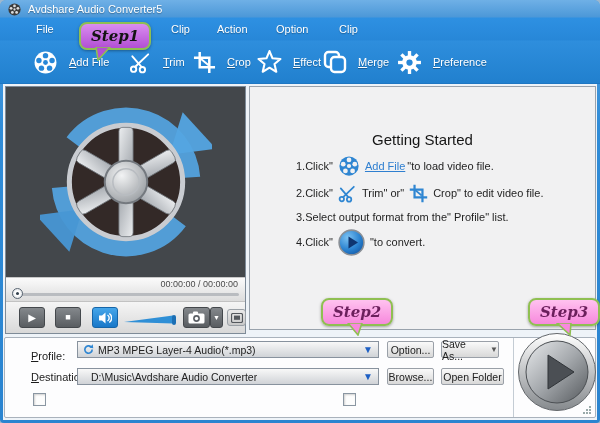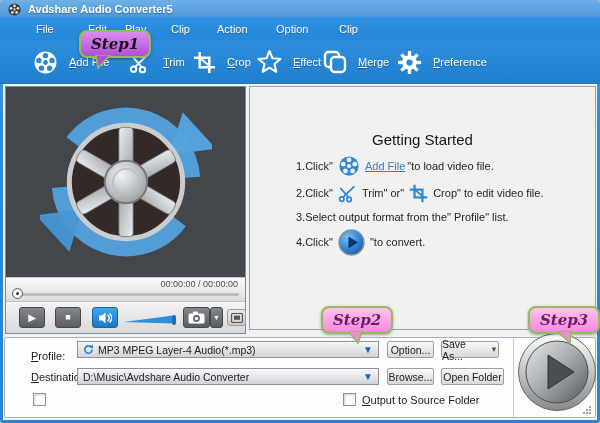--- a/index.html
+++ b/index.html
@@ -10,21 +10,21 @@
     font-family:"Liberation Sans",sans-serif;
     -webkit-font-smoothing:antialiased;
   }
   u{text-decoration:underline;}
   
   .header{position:absolute;left:0;top:0;width:600px;height:84px;
     background:linear-gradient(180deg,#6fb0e6 0%,#4c98d8 17px,#2e90e2 18px,#2787d8 40px,#2e8edd 41px,#2180ce 83px,#1a6db8 84px);
     border-radius:6px 6px 0 0;}
   .titlebar{position:absolute;left:0;top:0;width:600px;height:18px;display:flex;align-items:center;}
   .titlebar .app-icon{margin-left:8px;display:flex;}
-  .titlebar .title{margin-left:7px;color:#fff;font-size:11px;font-weight:bold;text-shadow:0 1px 1px rgba(0,0,0,.3);}
+  .titlebar .title{margin-left:7px;color:#fff;font-size:11px;font-weight:normal;text-shadow:0 1px 1px rgba(0,0,0,.3);}
   .menubar{position:absolute;left:0;top:18px;width:600px;height:22px;}
   .menu-item{position:absolute;top:0;height:22px;display:flex;align-items:center;color:#fff;font-size:11px;text-shadow:0 1px 1px rgba(0,0,0,.3);padding:0 4px;cursor:default;}
   .toolbar{position:absolute;left:0;top:40px;width:600px;height:44px;}
   .tb-item{position:absolute;top:0;height:44px;display:flex;align-items:center;gap:6px;color:#fff;cursor:default;}
   .tb-label{font-size:11px;color:#fff;text-shadow:0 1px 1px rgba(0,0,0,.3);}
   
   .content-bg{position:absolute;left:3px;top:84px;width:594px;height:336px;background:#eef3f8;}
   
   .video-panel{position:absolute;left:5px;top:86px;width:241px;height:248px;border:1px solid #7e8b98;background:#e6e6e6;box-sizing:border-box;}
   .screen{position:relative;width:100%;height:190px;background:#43474b;overflow:hidden;}
@@ -59,21 +59,21 @@
   .btn{position:absolute;height:17px;background:linear-gradient(#fafafa,#d8d8d8);border:1px solid #9aa0a8;border-radius:2px;font-size:10.5px;color:#222;display:flex;align-items:center;justify-content:center;box-sizing:border-box;cursor:pointer;gap:4px;}
   .btn .mini-arrow{font-size:8px;color:#555;line-height:1;}
   .cb-row{position:absolute;display:flex;align-items:center;gap:6px;font-size:11px;color:#1c1c1c;}
   .cb{width:13px;height:13px;background:#fdfdfd;border:1px solid #8a96a2;box-shadow:inset 1px 1px 2px rgba(0,0,0,.18);box-sizing:border-box;cursor:pointer;}
   .convert{position:absolute;left:517px;top:332px;width:80px;height:80px;cursor:pointer;z-index:20;}
   .grip{position:absolute;right:4px;bottom:3px;width:8px;height:8px;
     background:radial-gradient(circle at 7px 1px,#9aa 1px,transparent 1.4px),radial-gradient(circle at 4px 4px,#9aa 1px,transparent 1.4px),radial-gradient(circle at 7px 4px,#9aa 1px,transparent 1.4px),radial-gradient(circle at 1px 7px,#9aa 1px,transparent 1.4px),radial-gradient(circle at 4px 7px,#9aa 1px,transparent 1.4px),radial-gradient(circle at 7px 7px,#9aa 1px,transparent 1.4px);}
   
   .badge{position:absolute;height:24px;border:2px solid #8fbf52;border-radius:8px;display:flex;align-items:center;justify-content:center;
     font-family:"DejaVu Serif","Liberation Serif",serif;font-style:italic;font-weight:bold;font-size:15px;padding:0 10px;z-index:40;
-    box-shadow:0 1px 3px rgba(0,0,0,.35);margin-top:8px;}
+    box-shadow:0 1px 3px rgba(0,0,0,.35);}
   .badge svg.tail{position:absolute;}
   .badge1{left:79px;top:22px;background:linear-gradient(#da8df0,#b24fd4);color:#141414;}
   .badge2{left:321px;top:298px;background:linear-gradient(#ffc2ef,#f789dd);color:#6b1f5c;}
   .badge3{left:528px;top:298px;background:linear-gradient(#ffc2ef,#f789dd);color:#6b1f5c;}
 </style>
 </head>
 <body>
 
 <div id="win">
 
@@ -343,36 +343,35 @@
     <div class="btn" style="left:382px;top:3px;width:47px">
       <span>Option...</span>
     </div>
     <div class="btn" style="left:436px;top:3px;width:58px">
       <span>Save As...</span>
       <span class="mini-arrow">▼</span>
     </div>
 
     <span class="form-label" style="left:26px;top:33px"><u>D</u>estination:</span>
     <div class="combo" style="left:72px;top:30px;width:302px">
-      <span class="combo-text" style="margin-left:0">D:\Music\Avdshare Audio Converter</span>
+      <span class="combo-text" style="margin-left:8px">D:\Music\Avdshare Audio Converter</span>
       <span class="arrow">▼</span>
     </div>
     <div class="btn" style="left:382px;top:30px;width:47px">
       <span>Browse...</span>
     </div>
     <div class="btn" style="left:436px;top:30px;width:63px">
       <span>Open Folder</span>
     </div>
 
     <div class="cb-row" style="left:28px;top:55px">
       <span class="cb"></span>
     </div>
     <div class="cb-row" style="left:338px;top:55px">
       <span class="cb"></span>
-      <span><u>O</u>utput to Source Folder</span>
     </div>
 
     <div class="grip"></div>
   </div>
 
   <div class="convert">
     <svg width="80" height="80" viewBox="0 0 80 80">
       <defs>
         <linearGradient id="ring" x1="0" y1="0" x2="0" y2="1">
             <stop offset="0" stop-color="#ffffff"></stop>

